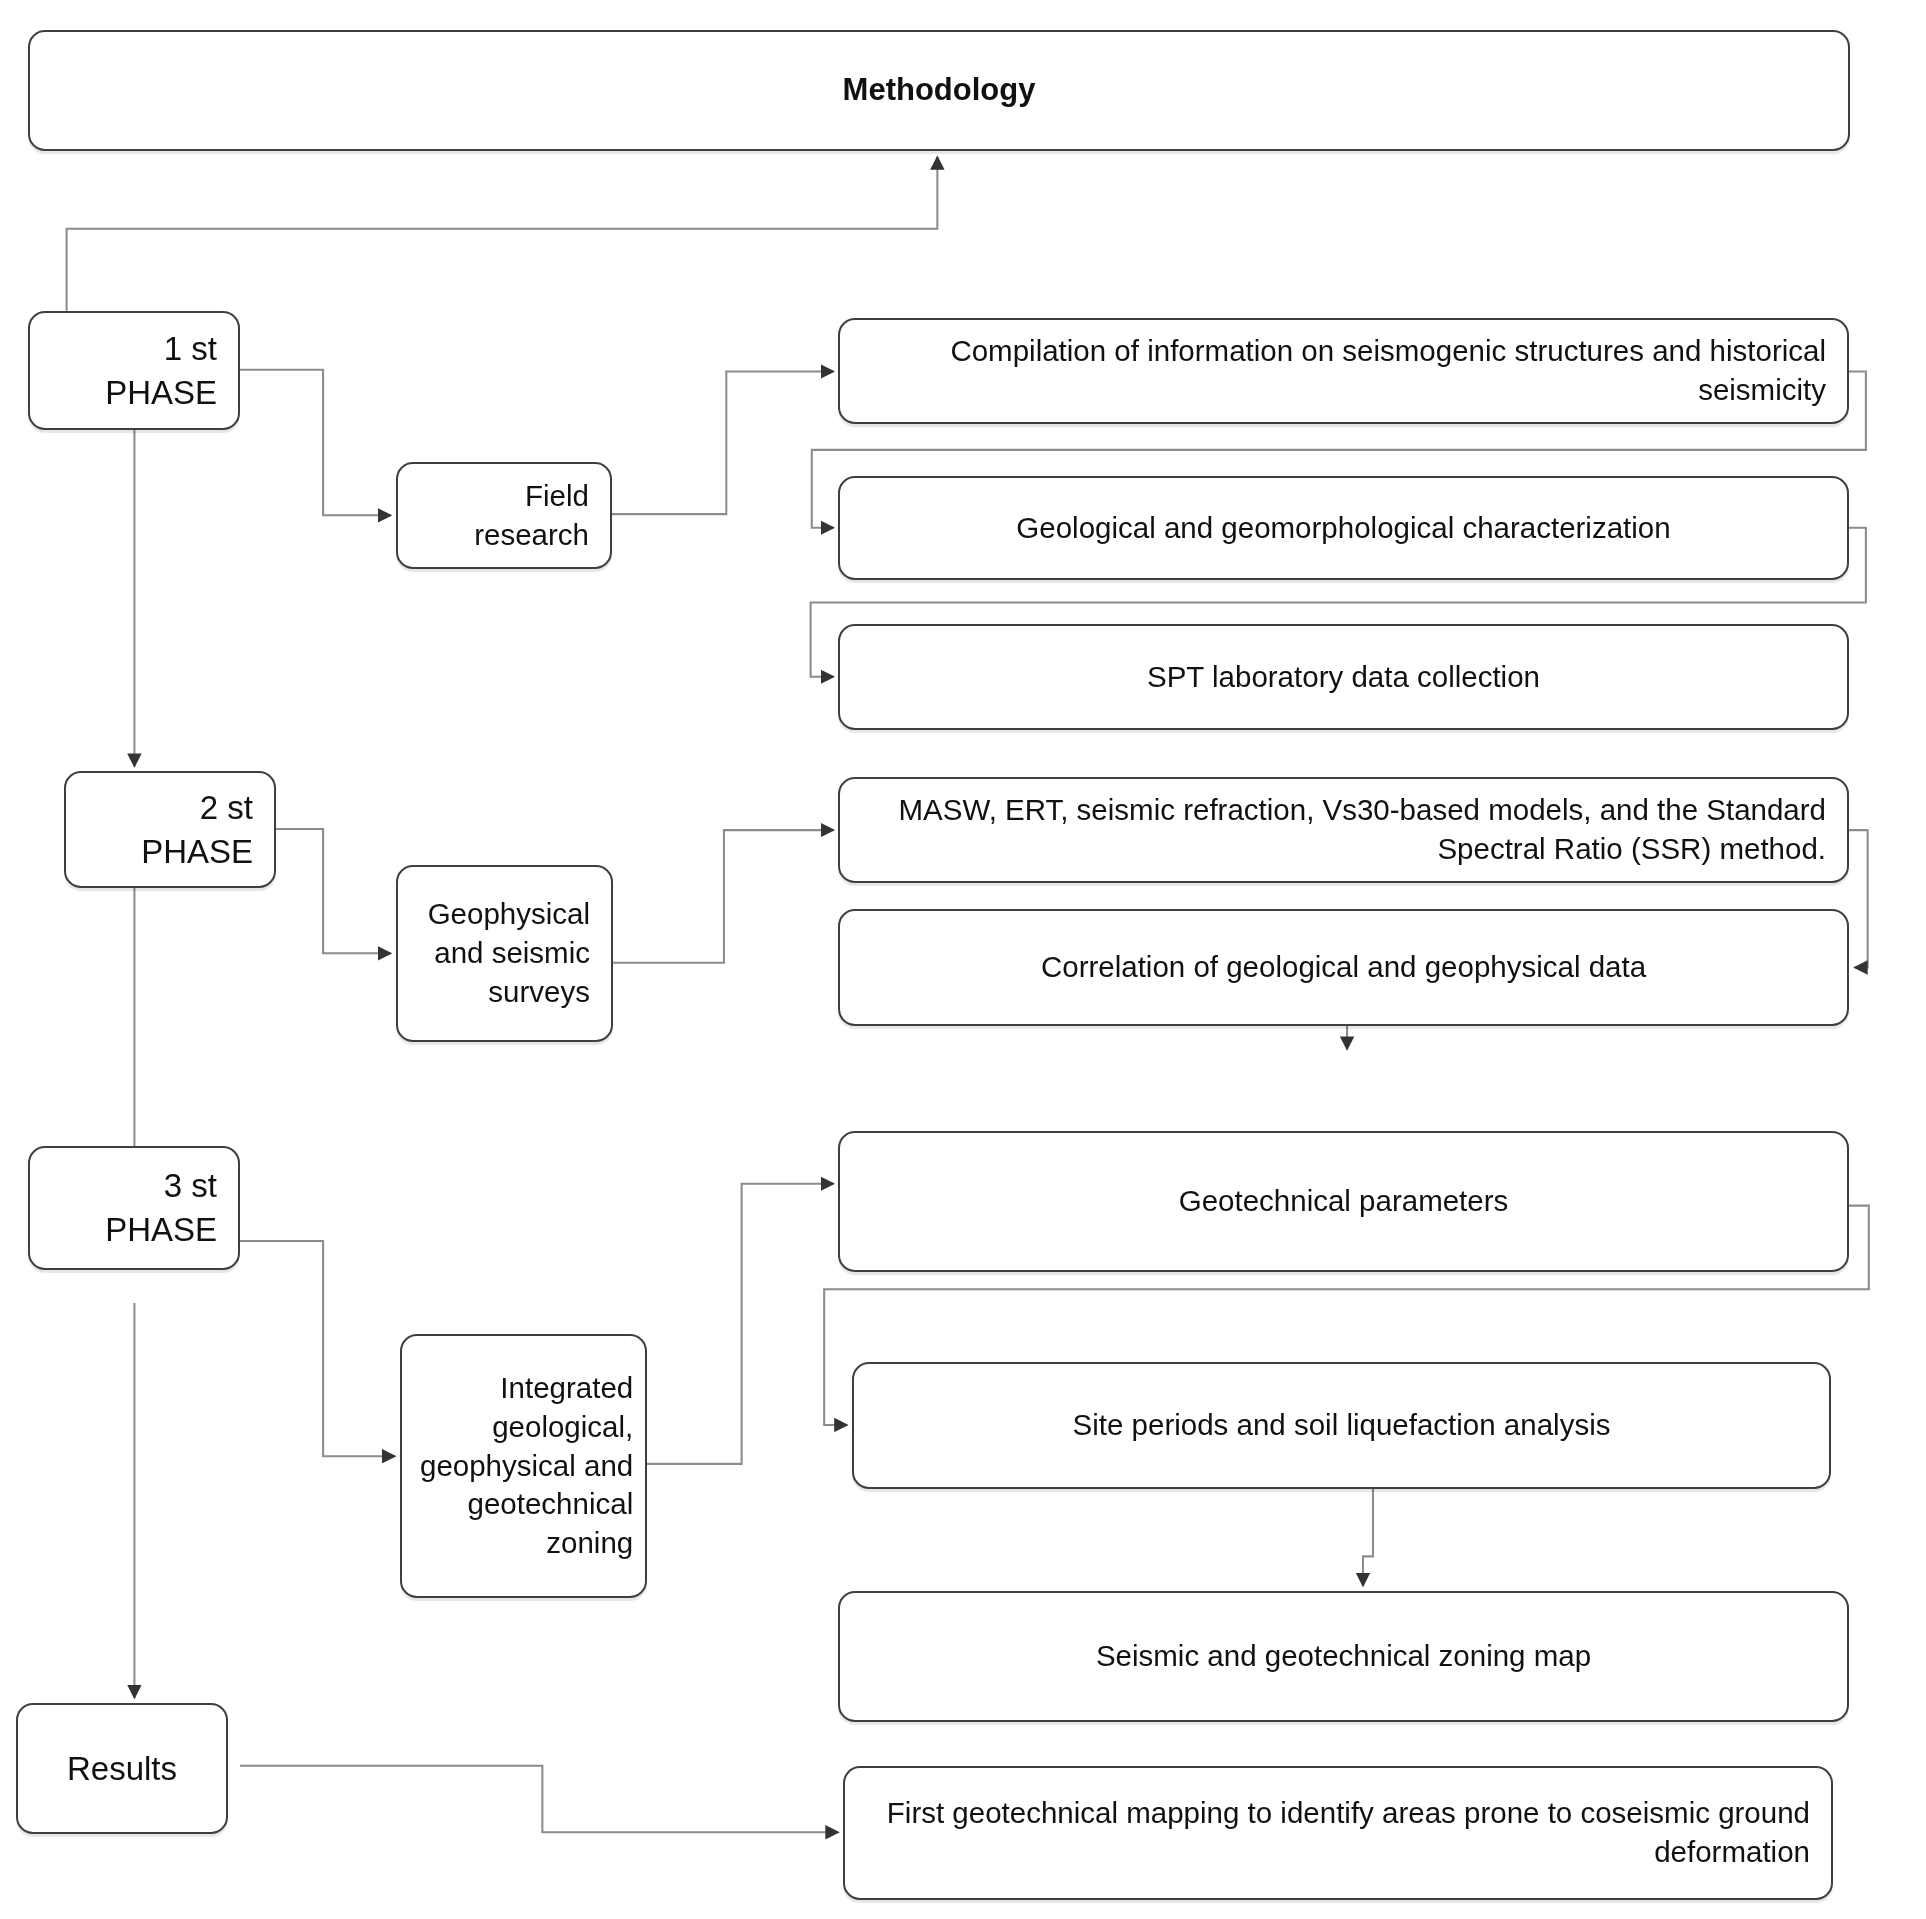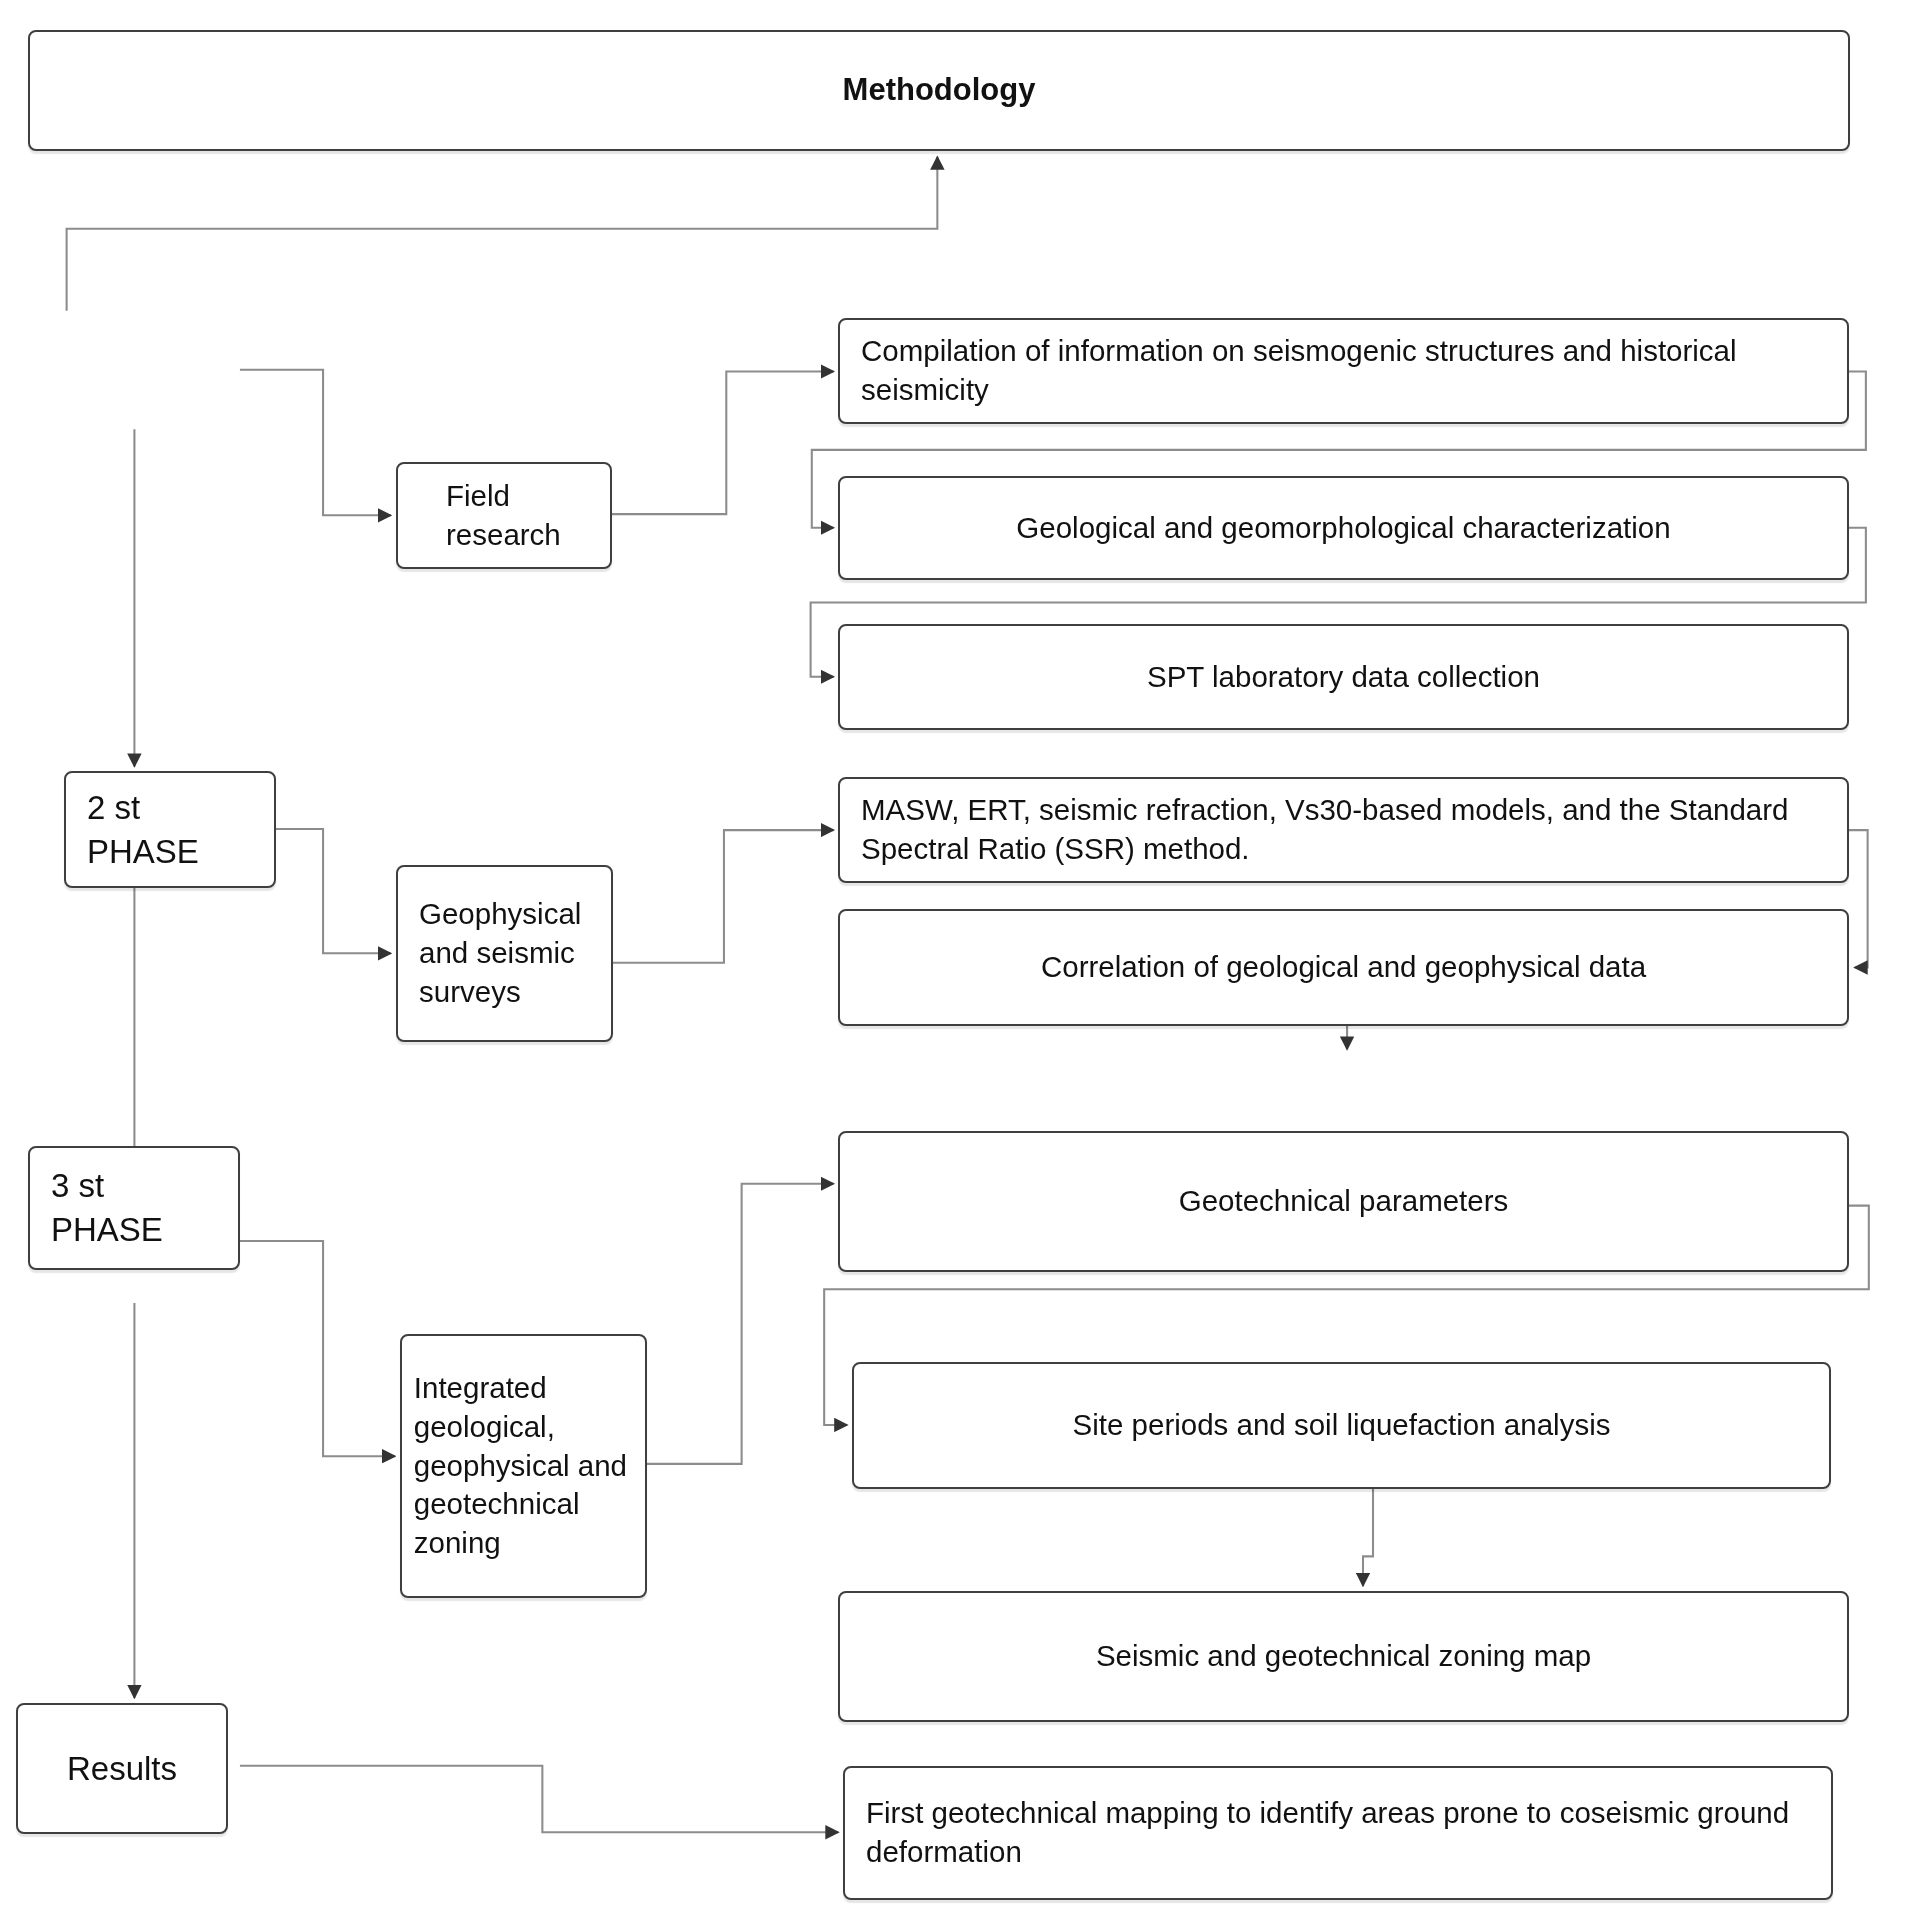--- a/index.html
+++ b/index.html
@@ -15,25 +15,25 @@
     position: absolute;
     left: 0; top: 0;
     width: 1926px; height: 1919px;
     z-index: 1;
   }
   .node {
     position: absolute;
     box-sizing: border-box;
     background: #ffffff;
     border: 2.4px solid #3f3f3f;
-    border-radius: 8px;
+    border-radius: 17px;
     display: flex;
     align-items: center;
     justify-content: center;
-    text-align: left;
+    text-align: right;
     font-size: 29.5px;
     line-height: 1.32;
     padding: 4.7px 21px;
     z-index: 2;
     box-shadow: 0 2.4px 1.2px rgba(0,0,0,0.10);
   }
   .node.title { font-weight: bold; font-size: 31px; }
   .node.phase { font-size: 33px; }
   .edgeline { stroke: #8c8c8c; stroke-width: 3.5; fill: none; }
   
@@ -80,20 +80,21 @@
     <path class="edgeline" marker-end="url(#arr)" d="M 2285 1740 L 2285 1780"></path>
     <path class="edgeline" marker-end="url(#arr)" d="M 1097 2483 L 1258 2483 L 1258 2008 L 1414 2008"></path>
     <path class="edgeline" marker-end="url(#arr)" d="M 3136 2045 L 3170 2045 L 3170 2187 L 1398 2187 L 1398 2417 L 1437 2417"></path>
     <path class="edgeline" marker-end="url(#arr)" d="M 407 2105 L 548 2105 L 548 2470 L 670 2470"></path>
     <path class="edgeline" marker-end="url(#arr)" d="M 2329 2525 L 2329 2640 L 2312 2640 L 2312 2690"></path>
     <path class="edgeline" marker-end="url(#arr)" d="M 407 2995 L 920 2995 L 920 3108 L 1422 3108"></path>
   </svg>
 
   <div class="node title" id="n-methodology">Methodology</div>
 
+  <div class="node phase" id="n-phase1">1 st PHASE</div>
   <div class="node phase" id="n-phase2">2 st PHASE</div>
   <div class="node phase" id="n-phase3">3 st PHASE</div>
   <div class="node phase" id="n-results">Results</div>
 
   <div class="node" id="n-field">Field research</div>
   <div class="node" id="n-geophys">Geophysical and seismic surveys</div>
   <div class="node" id="n-compilation">Compilation of information on seismogenic structures and historical seismicity</div>
 
   <div class="node" id="n-integrated">Integrated geological, geophysical and geotechnical zoning</div>
   <div class="node" id="n-geochar">Geological and geomorphological characterization</div>

